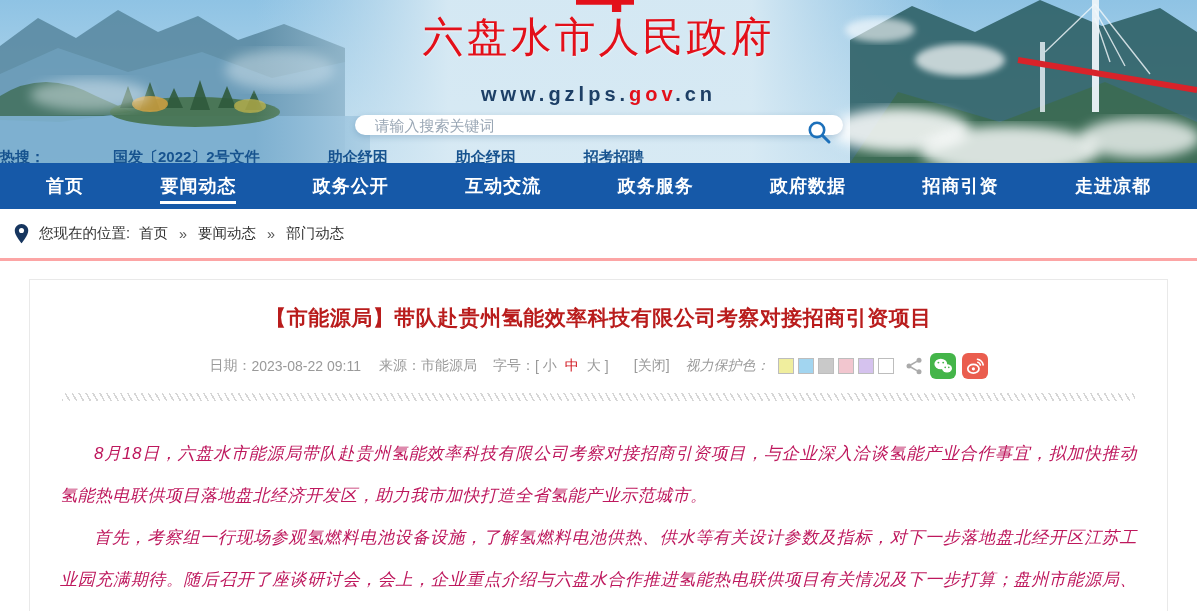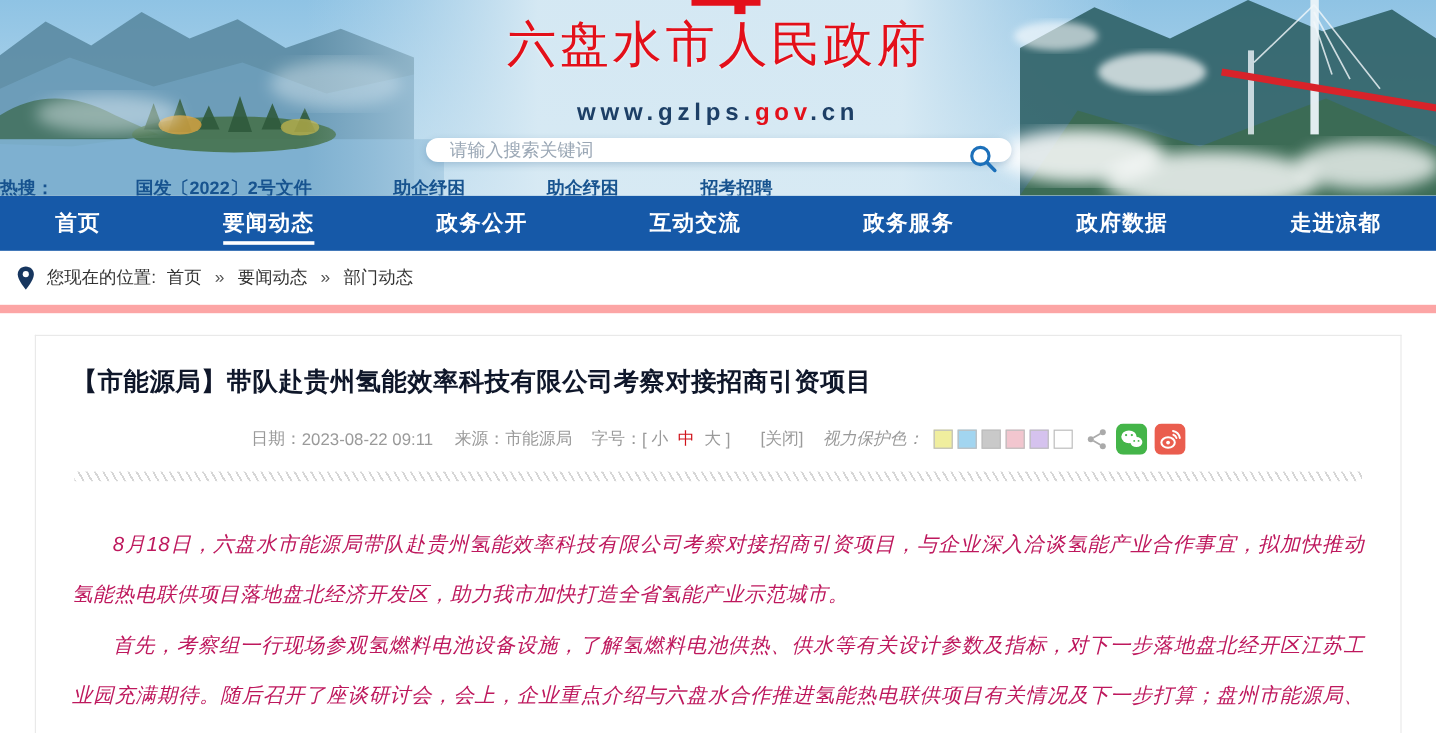--- a/index.html
+++ b/index.html
@@ -33,28 +33,28 @@
   
   .nav { height:46px; background:#1659a8; display:flex; align-items:stretch;
     justify-content:space-between; padding:0 46px; }
   .nav-item { position:relative; display:flex; align-items:center; color:#fff;
     font-size:18px; font-weight:bold; letter-spacing:1px; cursor:pointer; }
   .nav-item.active::after { content:""; position:absolute; left:0; right:0; bottom:5px;
     height:3px; background:#fff; }
 
   
   .crumb { height:52px; display:flex; align-items:center; padding-left:13px;
-    border-bottom:7px solid #fca5a5; font-size:14.5px; color:#333; gap:9px; }
+    border-bottom:3px solid #fca5a5; font-size:14.5px; color:#333; gap:9px; }
   .crumb a { color:#333; text-decoration:none; cursor:pointer; }
   .crumb .sep { color:#555; margin:0 2px; }
 
   
   .card { margin:18px 29px 0; border:1px solid #e9e9e9; border-bottom:none;
     padding:24px 30px 0; min-height:420px; }
-  .art-title { text-align:left; font-size:21px; font-weight:bold; color:#0f172a; letter-spacing:.5px; }
+  .art-title { text-align:center; font-size:21px; font-weight:bold; color:#b91c1c; letter-spacing:.5px; }
   .meta { margin-top:21px; display:flex; justify-content:center; align-items:center;
     font-size:14px; color:#9a9a9a; white-space:nowrap; }
   .meta .grp { margin-left:18px; display:inline-flex; align-items:center; }
   .meta .grp:first-child { margin-left:0; }
   .meta .fsz { margin-left:16px; }
   .meta .fsz b { font-weight:normal; margin:0 4px; cursor:pointer; }
   .meta .fsz b.mid { color:#d0121a; }
   .meta .close { margin-left:25px; cursor:pointer; }
   .meta .eyelabel { margin-left:16px; font-style:italic; }
   .swatches { display:inline-flex; gap:4px; margin-left:8px; }
@@ -143,20 +143,21 @@
   </div>
 </div>
 
 <div class="nav">
   <div class="nav-item">首页</div>
   <div class="nav-item active">要闻动态</div>
   <div class="nav-item">政务公开</div>
   <div class="nav-item">互动交流</div>
   <div class="nav-item">政务服务</div>
   <div class="nav-item">政府数据</div>
+  <div class="nav-item">招商引资</div>
   <div class="nav-item">走进凉都</div>
 </div>
 
 <div class="crumb">
   <svg width="17" height="22" viewBox="0 0 24 30">
     <path d="M12,1 C6.5,1 2.5,5.2 2.5,10.3 C2.5,17 12,28 12,28 S21.5,17 21.5,10.3 C21.5,5.2 17.5,1 12,1 Z" fill="#17365f"></path>
     <circle cx="12" cy="10" r="3.6" fill="#fff"></circle>
   </svg>
   <span>您现在的位置:</span>
     <a>首页</a>

